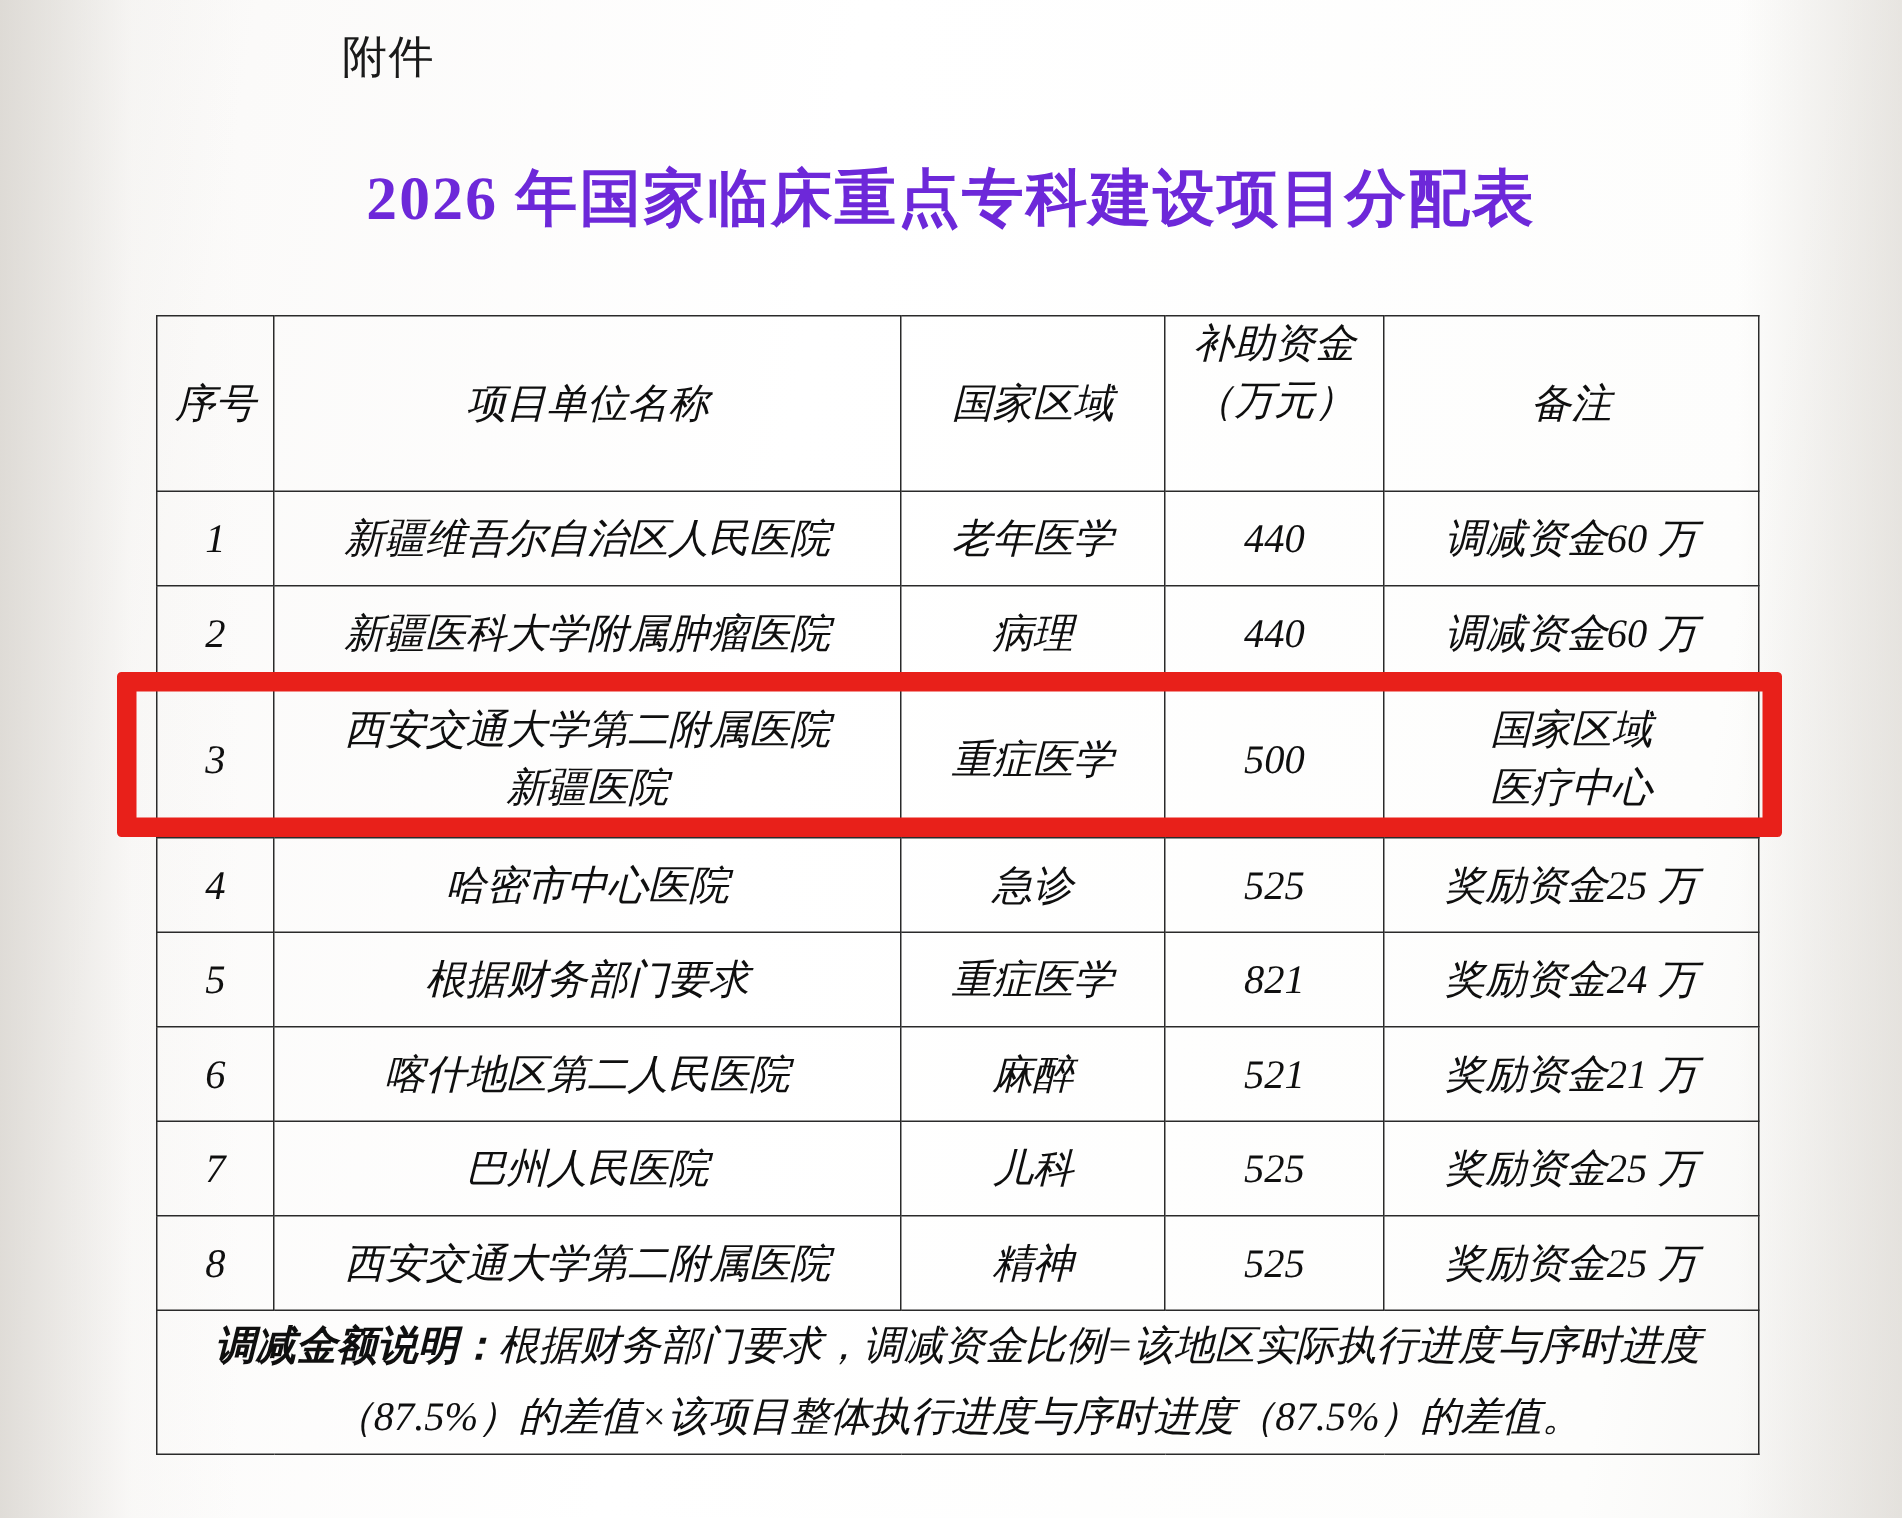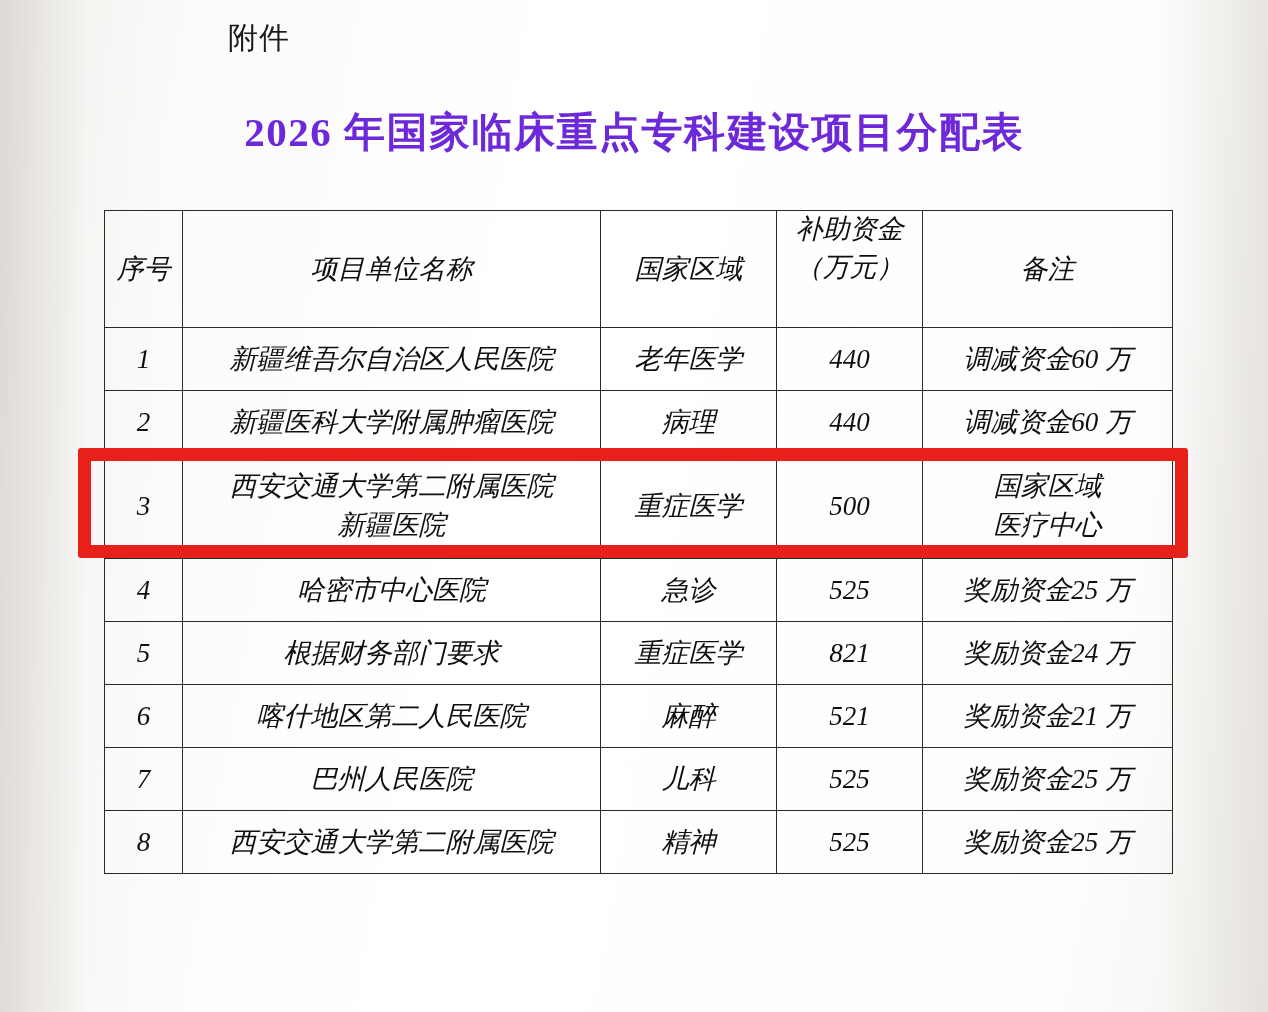--- a/index.html
+++ b/index.html
@@ -243,19 +243,24 @@
           <td class="row-cell">525</td>
           <td class="row-cell">奖励资金25 万</td>
         </tr>
         <tr>
           <td class="row-cell">8</td>
           <td class="row-cell">西安交通大学第二附属医院</td>
           <td class="row-cell">精神</td>
           <td class="row-cell">525</td>
           <td class="row-cell">奖励资金25 万</td>
         </tr>
+        <tr>
+          <td class="footnote-cell" colspan="5">
+            <span class="fn-label">调减金额说明：</span><span>根据财务部门要求，调减资金比例=该地区实际执行进度与序时进度（87.5%）的差值×该项目整体执行进度与序时进度（87.5%）的差值。</span>
+          </td>
+        </tr>
       </tbody>
     </table>
   </div>
 
   <div class="highlight-box" style="border-color: rgb(232, 32, 26);"></div>
 
 </div>
 
 </body></html>

